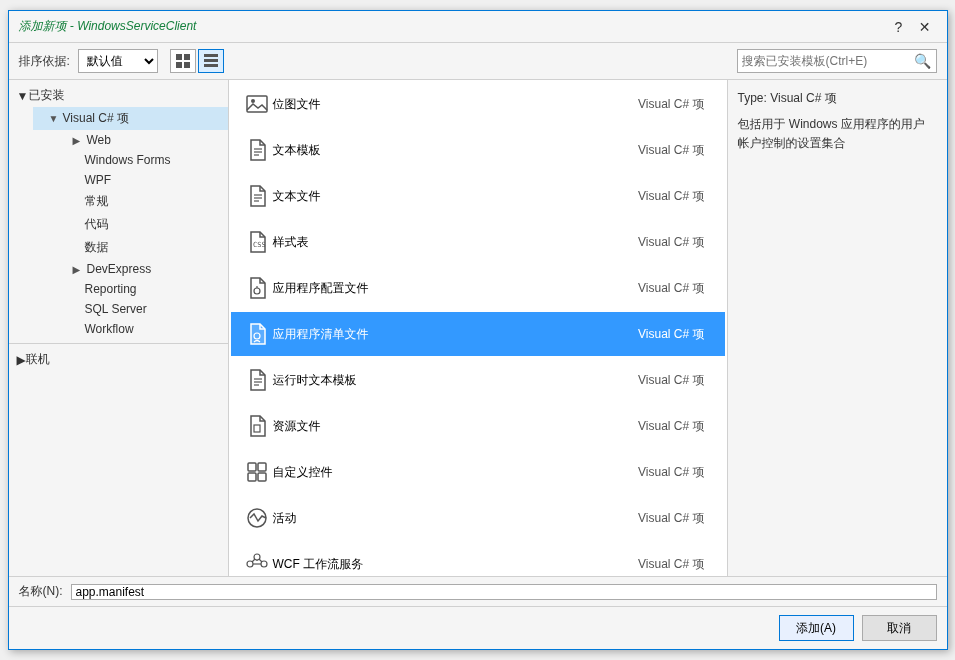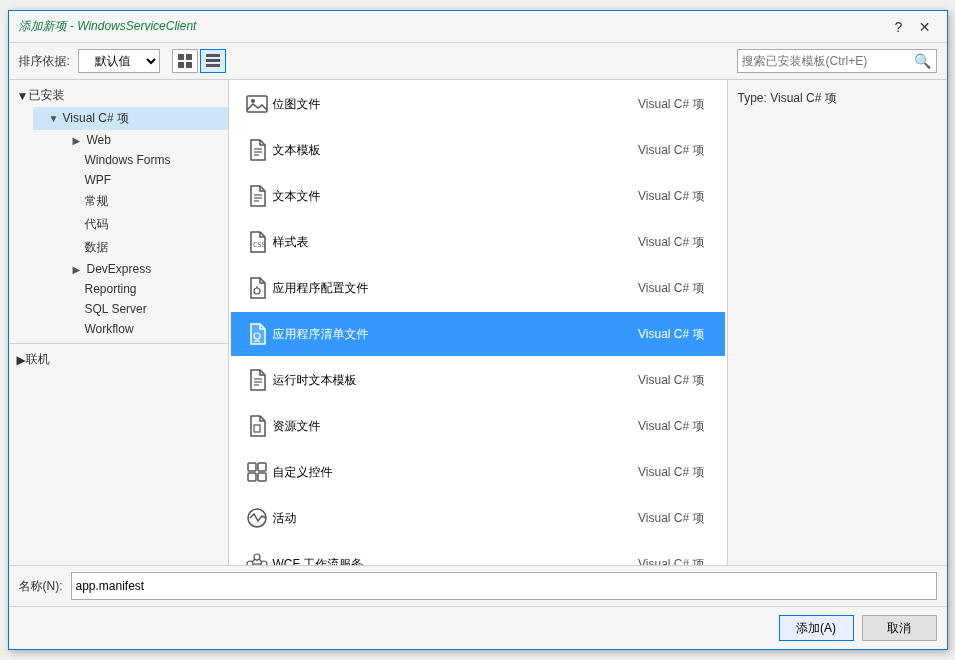--- a/index.html
+++ b/index.html
@@ -69,21 +69,21 @@
     }
     .toolbar-label {
       color: #333;
       font-size: 12px;
     }
     .toolbar-select {
       height: 24px;
       border: 1px solid #aaa;
       background: white;
       font-size: 12px;
-      padding: 0 12px;
+      padding: 0 4px;
       min-width: 80px;
       outline: none;
     }
     .toolbar-icons {
       display: flex;
       gap: 2px;
       margin-left: 4px;
     }
     .toolbar-icon-btn {
       width: 26px;
@@ -232,21 +232,21 @@
       border-top: 1px solid #d0d0d0;
       gap: 8px;
     }
     .name-label {
       font-size: 12px;
       color: #333;
       white-space: nowrap;
     }
     .name-input {
       flex: 1;
-      height: 28px;
+      height: 16px;
       border: 1px solid #aaa;
       padding: 0 4px;
       font-size: 12px;
       outline: none;
     }
     .action-bar {
       display: flex;
       justify-content: flex-end;
       align-items: center;
       padding: 8px 10px;
@@ -547,20 +547,21 @@
                   </div>
                 </td>
               </tr>
             </tbody>
         </table>
 
       </div>
 
       <div class="right-panel">
         <div class="right-panel-type">Type: Visual C# 项</div>
+        <div class="right-panel-desc">包括用于 Windows 应用程序的用户帐户控制的设置集合</div>
       </div>
     </div>
 
     <div class="name-bar">
       <span class="name-label">名称(N):</span>
       <input class="name-input" type="text" id="name-input" value="app.manifest" style="">
     </div>
 
     <div class="action-bar">
       <button class="action-btn primary">添加(A)</button>

